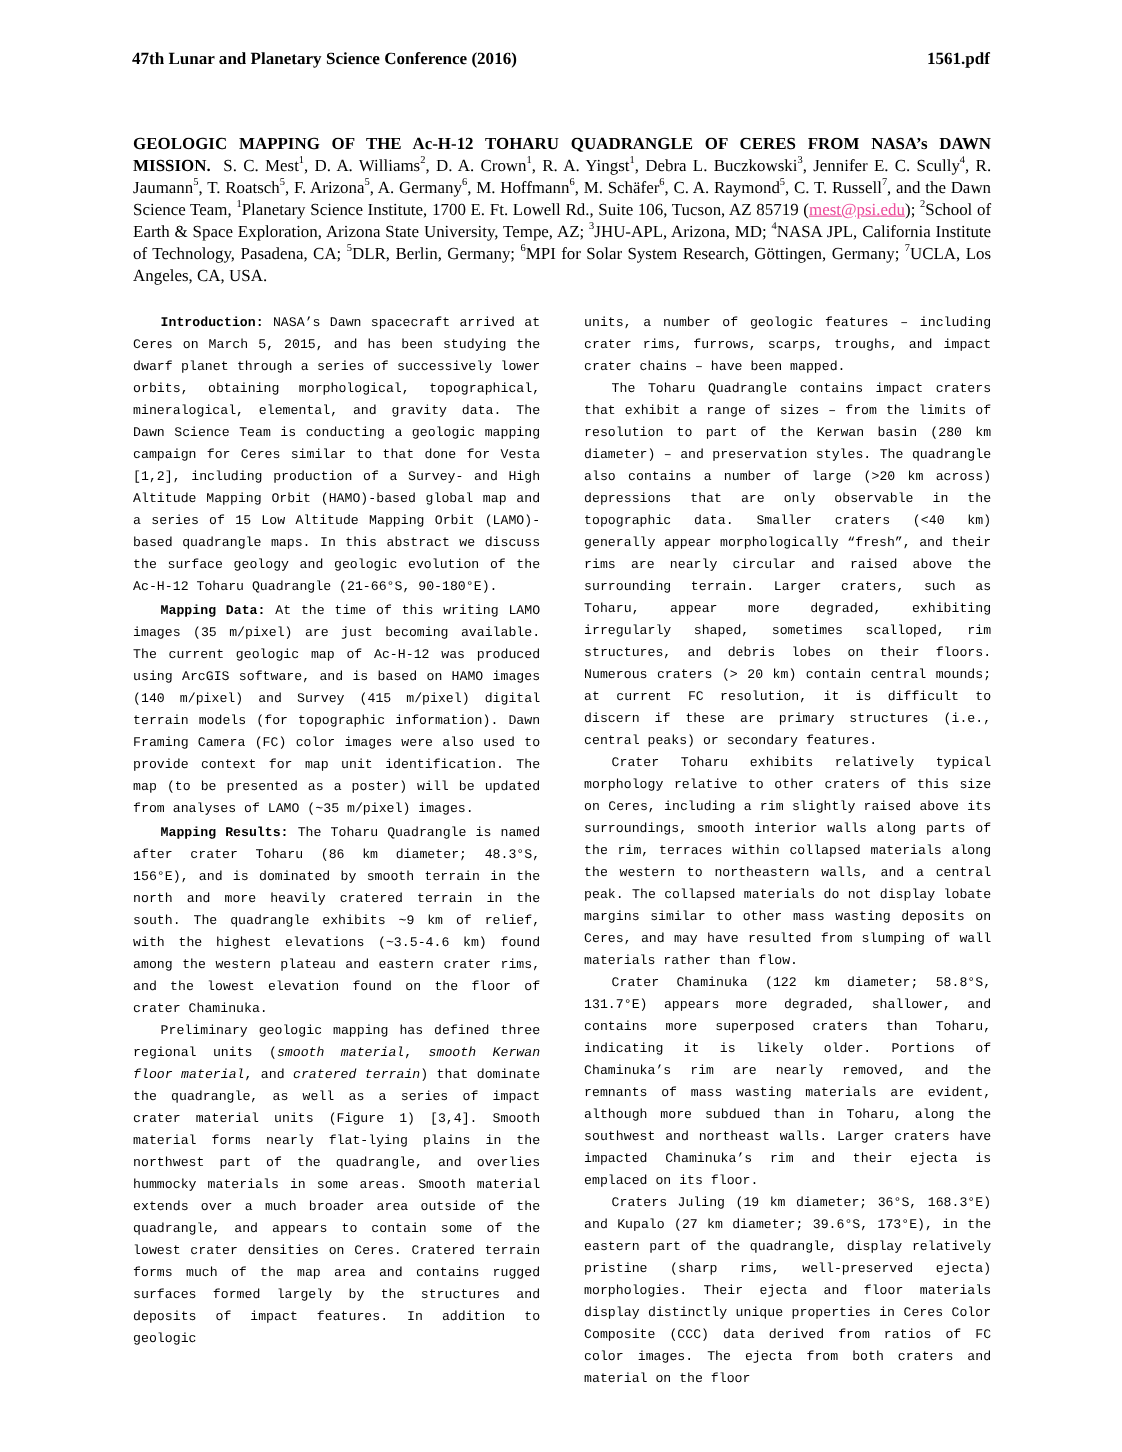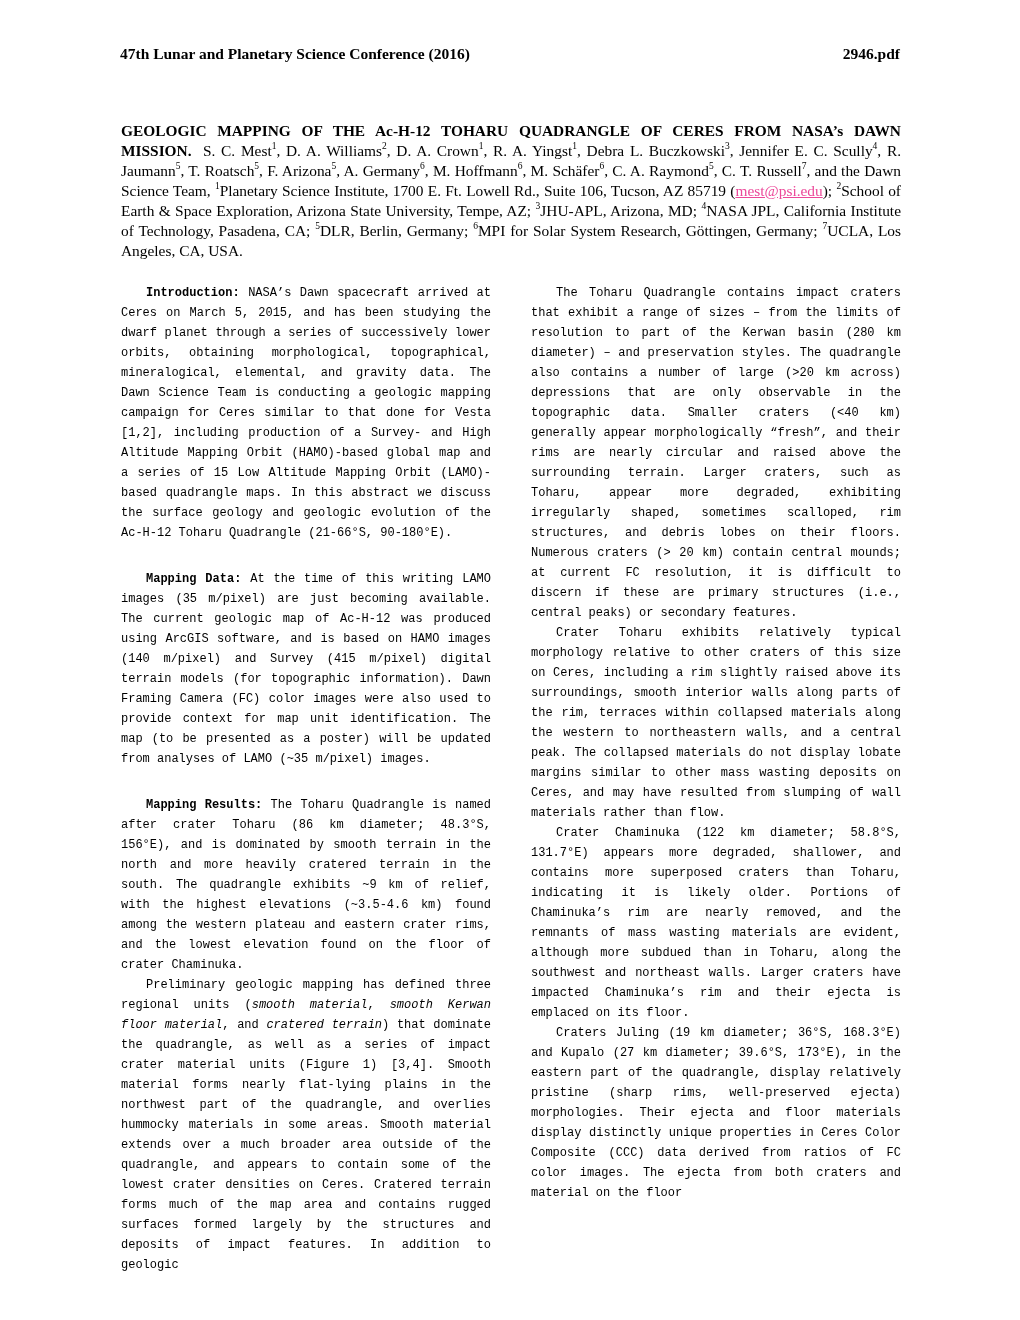--- a/index.html
+++ b/index.html
@@ -19,30 +19,30 @@
   sup { font-size: 9.5px; line-height: 0; position: relative; top: -1px; }
   .col {
     position: absolute; top: 283px; width: 370px;
     font-family: Liberation Mono, monospace; font-size: 12px; line-height: 20px;
     text-align: justify; hyphens: none;
   }
   .col-left { left: 121px; }
   .col-right { left: 531px; }
   .col p { margin: 0; text-indent: 25px; }
   .col p.noindent { text-indent: 0; }
-  .col p.gap { margin-top: 26px; }
+  .col p.gap { margin-top: 2px; }
   .col .heading { font-weight: bold; }
   .col i { font-style: italic; }
 </style>
 </head>
 <body>
 
 <div class="header">
   <span>47th Lunar and Planetary Science Conference (2016)</span>
-  <span>2946.pdf</span>
+  <span>1561.pdf</span>
 </div>
 
 <div class="titleblock">
   <span class="title">GEOLOGIC MAPPING OF THE Ac-H-12 TOHARU QUADRANGLE OF CERES FROM NASA’s DAWN MISSION.</span>&nbsp;
   <span>
     <span>S. C. Mest</span><sup>1</sup>,
     <span>D. A. Williams</span><sup>2</sup>,
     <span>D. A. Crown</span><sup>1</sup>,
     <span>R. A. Yingst</span><sup>1</sup>,
     <span>Debra L. Buczkowski</span><sup>3</sup>,
@@ -69,17 +69,18 @@
 </div>
 
 <div class="col col-left">
   <p><span class="heading">Introduction:</span><span> NASA’s Dawn spacecraft arrived at Ceres on March 5, 2015, and has been studying the dwarf planet through a series of successively lower orbits, obtaining morphological, topographical, mineralogical, elemental, and gravity data. The Dawn Science Team is conducting a geologic mapping campaign for Ceres similar to that done for Vesta [1,2], including production of a Survey- and High Altitude Mapping Orbit (HAMO)-based global map and a series of 15 Low Altitude Mapping Orbit (LAMO)-based quadrangle maps. In this abstract we discuss the surface geology and geologic evolution of the Ac-H-12 Toharu Quadrangle (21-66°S, 90-180°E).</span></p>
   <p class="gap"><span class="heading">Mapping Data:</span><span> At the time of this writing LAMO images (35 m/pixel) are just becoming available. The current geologic map of Ac-H-12 was produced using ArcGIS software, and is based on HAMO images (140 m/pixel) and Survey (415 m/pixel) digital terrain models (for topographic information). Dawn Framing Camera (FC) color images were also used to provide context for map unit identification. The map (to be presented as a poster) will be updated from analyses of LAMO (~35 m/pixel) images.</span></p>
   <p class="gap"><span class="heading">Mapping Results:</span><span> The Toharu Quadrangle is named after crater Toharu (86 km diameter; 48.3°S, 156°E), and is dominated by smooth terrain in the north and more heavily cratered terrain in the south. The quadrangle exhibits ~9 km of relief, with the highest elevations (~3.5-4.6 km) found among the western plateau and eastern crater rims, and the lowest elevation found on the floor of crater Chaminuka.</span></p>
   <p><span>Preliminary geologic mapping has defined three regional units (</span><i>smooth material</i><span>, </span><i>smooth Kerwan floor material</i><span>, and </span><i>cratered terrain</i><span>) that dominate the quadrangle, as well as a series of impact crater material units (Figure 1) [3,4]. Smooth material forms nearly flat-lying plains in the northwest part of the quadrangle, and overlies hummocky materials in some areas. Smooth material extends over a much broader area outside of the quadrangle, and appears to contain some of the lowest crater densities on Ceres. Cratered terrain forms much of the map area and contains rugged surfaces formed largely by the structures and deposits of impact features. In addition to geologic</span></p>
 </div>
 
 <div class="col col-right">
+  <p class="noindent">units, a number of geologic features – including crater rims, furrows, scarps, troughs, and impact crater chains – have been mapped.</p>
   <p>The Toharu Quadrangle contains impact craters that exhibit a range of sizes – from the limits of resolution to part of the Kerwan basin (280 km diameter) – and preservation styles. The quadrangle also contains a number of large (&gt;20 km across) depressions that are only observable in the topographic data. Smaller craters (&lt;40 km) generally appear morphologically “fresh”, and their rims are nearly circular and raised above the surrounding terrain. Larger craters, such as Toharu, appear more degraded, exhibiting irregularly shaped, sometimes scalloped, rim structures, and debris lobes on their floors. Numerous craters (&gt; 20 km) contain central mounds; at current FC resolution, it is difficult to discern if these are primary structures (i.e., central peaks) or secondary features.</p>
   <p>Crater Toharu exhibits relatively typical morphology relative to other craters of this size on Ceres, including a rim slightly raised above its surroundings, smooth interior walls along parts of the rim, terraces within collapsed materials along the western to northeastern walls, and a central peak. The collapsed materials do not display lobate margins similar to other mass wasting deposits on Ceres, and may have resulted from slumping of wall materials rather than flow.</p>
   <p>Crater Chaminuka (122 km diameter; 58.8°S, 131.7°E) appears more degraded, shallower, and contains more superposed craters than Toharu, indicating it is likely older. Portions of Chaminuka’s rim are nearly removed, and the remnants of mass wasting materials are evident, although more subdued than in Toharu, along the southwest and northeast walls. Larger craters have impacted Chaminuka’s rim and their ejecta is emplaced on its floor.</p>
   <p>Craters Juling (19 km diameter; 36°S, 168.3°E) and Kupalo (27 km diameter; 39.6°S, 173°E), in the eastern part of the quadrangle, display relatively pristine (sharp rims, well-preserved ejecta) morphologies. Their ejecta and floor materials display distinctly unique properties in Ceres Color Composite (CCC) data derived from ratios of FC color images. The ejecta from both craters and material on the floor</p>
 </div>
 
 </body></html>

